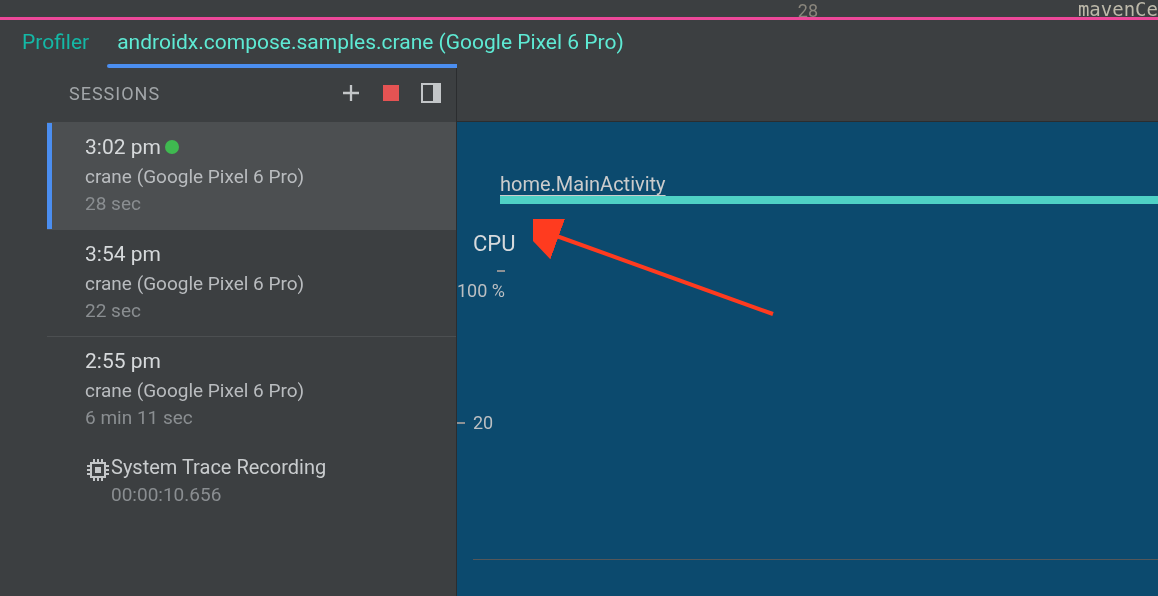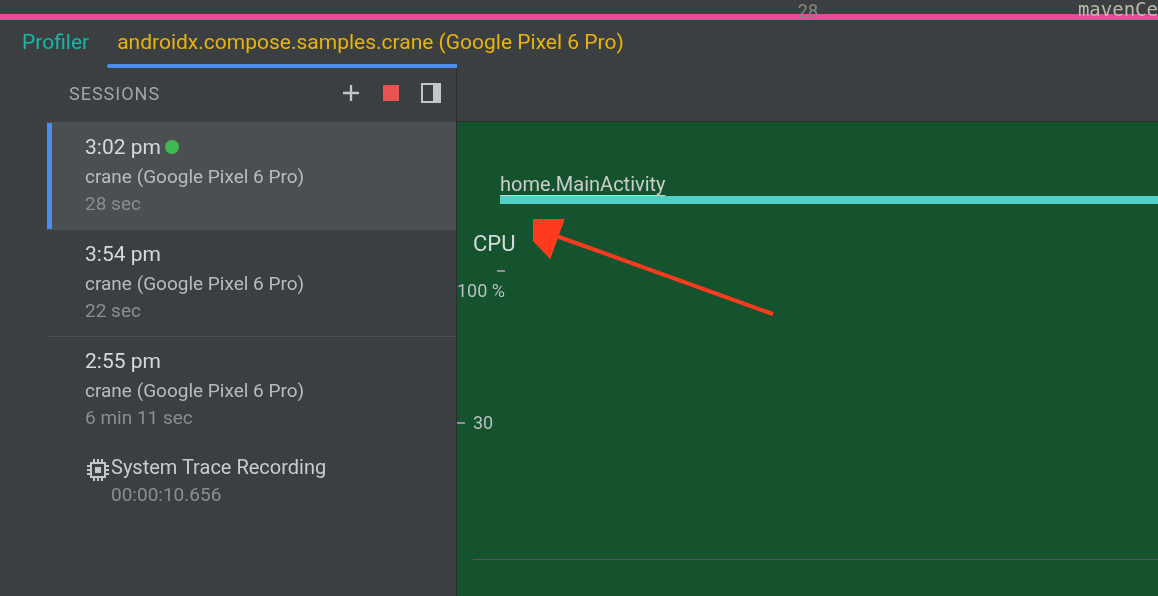--- a/index.html
+++ b/index.html
@@ -6,21 +6,21 @@
   html, body { width: 1158px; height: 596px; overflow: hidden; }
   body {
     font-family: -apple-system, BlinkMacSystemFont, "Segoe UI", Roboto, sans-serif;
     background: #3c3f41;
     color: #bbbbbb;
     font-size: 19px;
   }
   .topstrip {
     height: 20px;
     background: #3c3f41;
-    border-bottom: 6px solid #ec4899;
+    border-bottom: 3px solid #ec4899;
     position: relative;
   }
   .topstrip .ghostnum {
     position: absolute;
     right: 340px;
     top: 0;
     color: #89857c;
     font-size: 18px;
   }
   .topstrip .ghosttext {
@@ -38,21 +38,21 @@
     padding: 0 8px;
     background: #3c3f41;
   }
   .tabbar .tab {
     padding: 6px 14px 6px 14px;
     color: #14b8a6;
     font-size: 21px;
     position: relative;
   }
   .tabbar .tab.active {
-    color: #eab308;
+    color: #5eead4;
   }
   .tabbar .tab.active::after {
     content: "";
     position: absolute;
     left: 4px;
     right: -6px;
     bottom: -8px;
     height: 4px;
     background: #4b8ef0;
     border-radius: 2px;
@@ -150,21 +150,21 @@
     color: #c9ccce;
     font-size: 20px;
     margin-bottom: 4px;
   }
   .recording .rectime {
     color: #8a8e91;
     font-size: 19px;
   }
   .content {
     flex: 1;
-    background: #14532d;
+    background: #0c4a6e;
     position: relative;
   }
   .content-header {
     height: 58px;
     border-bottom: 1px solid #2b2d2f;
     background: #3c3f41;
   }
   .activity-bar {
     position: absolute;
     left: 43px;
@@ -310,21 +310,21 @@
     <div class="activity-label">home.MainActivity</div>
     <div class="activity-bar"></div>
 
     <div class="cpu-label">CPU</div>
     <div class="axis-100">
       <span class="tick"></span>
       <span>100 %</span>
     </div>
     <div class="axis-50">
       <span class="tick"></span>
-      <span>30</span>
+      <span>20</span>
     </div>
 
     <div class="divider-bottom"></div>
 
     <svg class="arrow" style="left:76px; top:155px;" width="260" height="110" viewBox="0 0 260 110">
       <defs>
         <marker id="ahead" markerWidth="12" markerHeight="12" refX="2" refY="6" orient="auto">
           <path d="M0,0 L12,6 L0,12 z" fill="#ff3b1f"></path>
         </marker>
       </defs>

